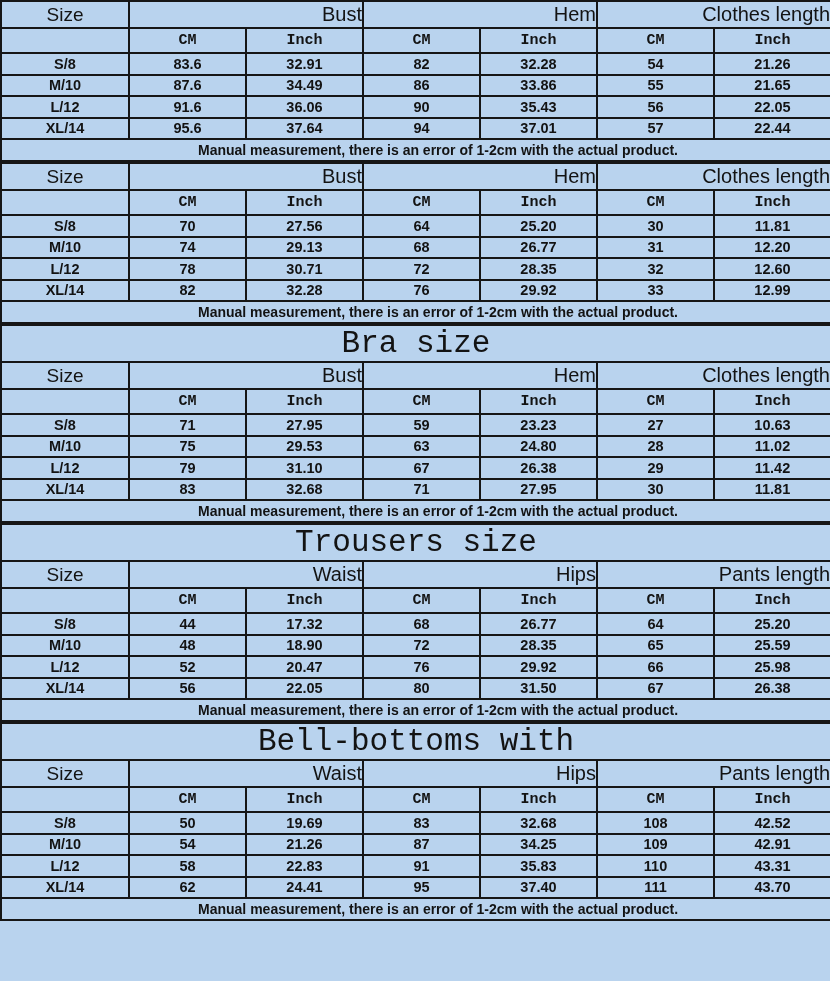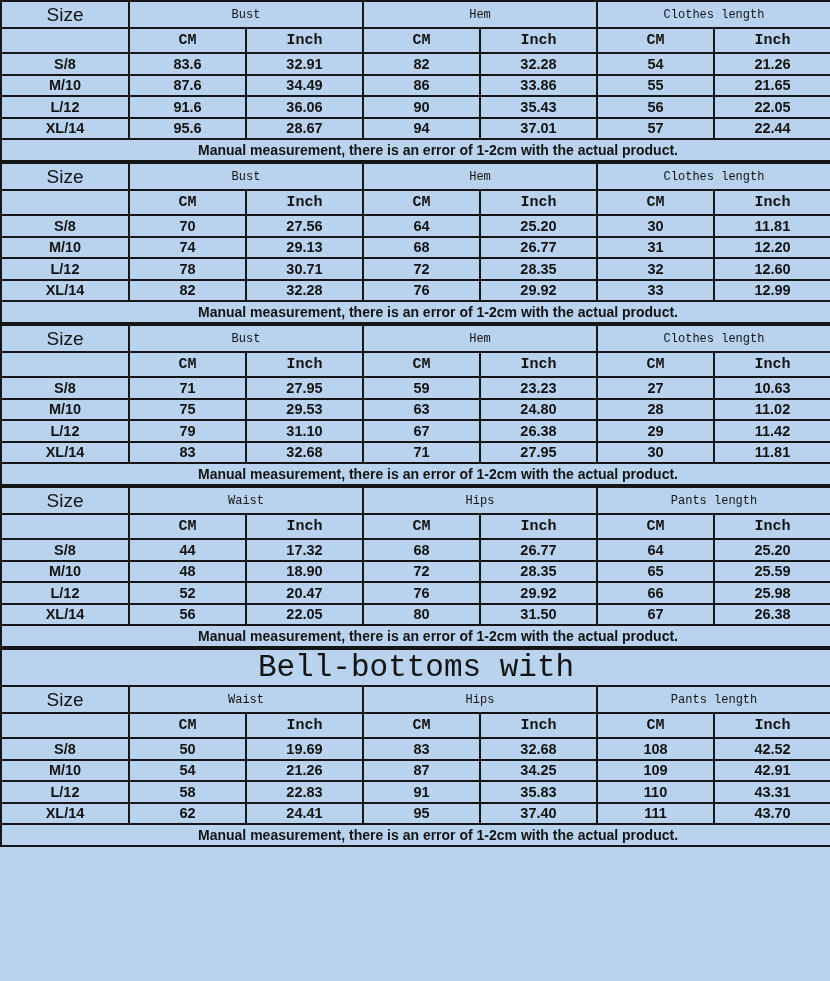--- a/index.html
+++ b/index.html
@@ -20,22 +20,22 @@
   col.c-size { width:128px; }
   col.c-val  { width:117px; }
   td.title {
     height:34px;
     font-family:"Liberation Mono", monospace;
     font-size:31px; font-weight:normal; letter-spacing:0px;
   }
   td.size-h { height:25px; font-size:19px; font-weight:normal; }
   td.group  {
     height:25px;
-    font-family:Liberation Mono, monospace;
-    font-size:12px; font-weight:normal;
+    font-family:Liberation Sans, sans-serif;
+    font-size:20px; font-weight:normal;text-align:right;
   }
   td.blank  { height:23px; }
   td.unit   {
     height:23px;
     font-family:"Liberation Mono", monospace;
     font-size:15px; font-weight:bold;margin-left:11px;
   }
   tr.data-row td { height:19.5px; font-size:14.5px; font-weight:bold; }
   td.note { height:20px; font-size:14px; font-weight:bold;padding-left:44px; }
 </style>
@@ -92,21 +92,21 @@
         <td class="val">91.6</td>
         <td class="val">36.06</td>
         <td class="val">90</td>
         <td class="val">35.43</td>
         <td class="val">56</td>
         <td class="val">22.05</td>
       </tr>
       <tr class="data-row">
         <td class="size-cell">XL/14</td>
         <td class="val">95.6</td>
-        <td class="val">28.67</td>
+        <td class="val">37.64</td>
         <td class="val">94</td>
         <td class="val">37.01</td>
         <td class="val">57</td>
         <td class="val">22.44</td>
       </tr>
       <tr>
         <td colspan="7" class="note">Manual measurement, there is an error of 1-2cm with the actual product.</td>
       </tr>
     </tbody>
   </table>
@@ -184,20 +184,23 @@
       <col class="c-size">
         <col class="c-val">
         <col class="c-val">
         <col class="c-val">
       <col class="c-val">
         <col class="c-val">
         <col class="c-val">
     </colgroup>
     <tbody>
       <tr>
+        <td colspan="7" class="title">Bra size</td>
+      </tr>
+      <tr>
         <td class="size-h">Size</td>
         <td colspan="2" class="group">Bust</td>
         <td colspan="2" class="group">Hem</td>
         <td colspan="2" class="group">Clothes length</td>
       </tr>
       <tr>
         <td class="blank"></td>
         <td class="unit">CM</td>
         <td class="unit">Inch</td>
         <td class="unit">CM</td>
@@ -252,20 +255,23 @@
       <col class="c-size">
         <col class="c-val">
         <col class="c-val">
         <col class="c-val">
       <col class="c-val">
         <col class="c-val">
         <col class="c-val">
     </colgroup>
     <tbody>
       <tr>
+        <td colspan="7" class="title">Trousers size</td>
+      </tr>
+      <tr>
         <td class="size-h">Size</td>
         <td colspan="2" class="group">Waist</td>
         <td colspan="2" class="group">Hips</td>
         <td colspan="2" class="group">Pants length</td>
       </tr>
       <tr>
         <td class="blank"></td>
         <td class="unit">CM</td>
         <td class="unit">Inch</td>
         <td class="unit">CM</td>

